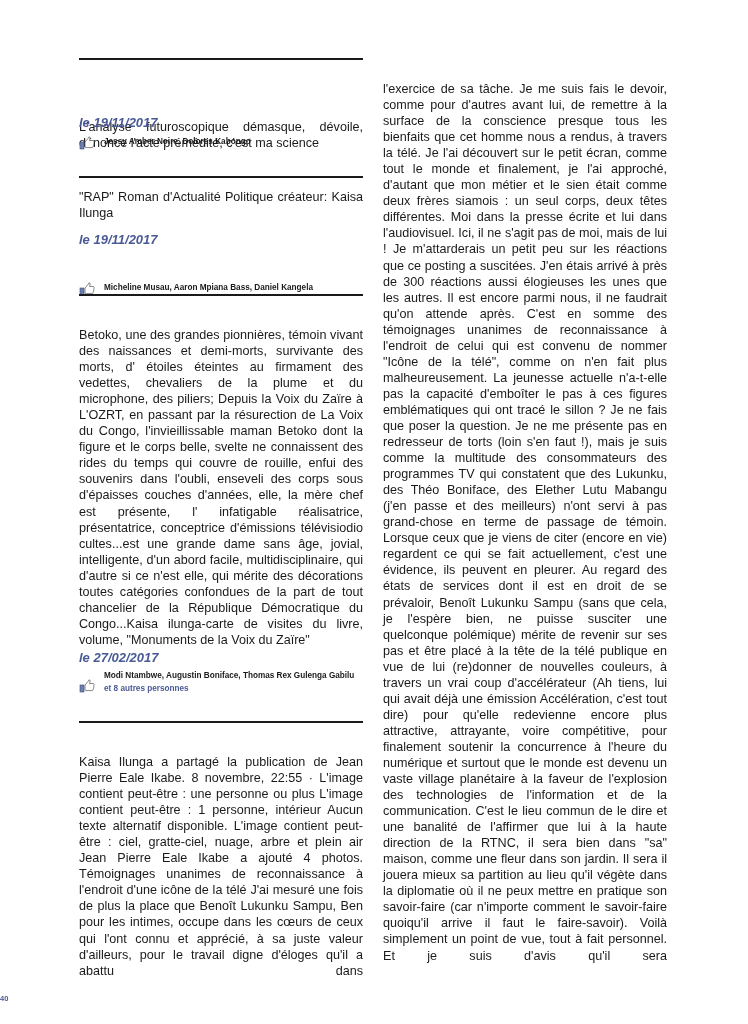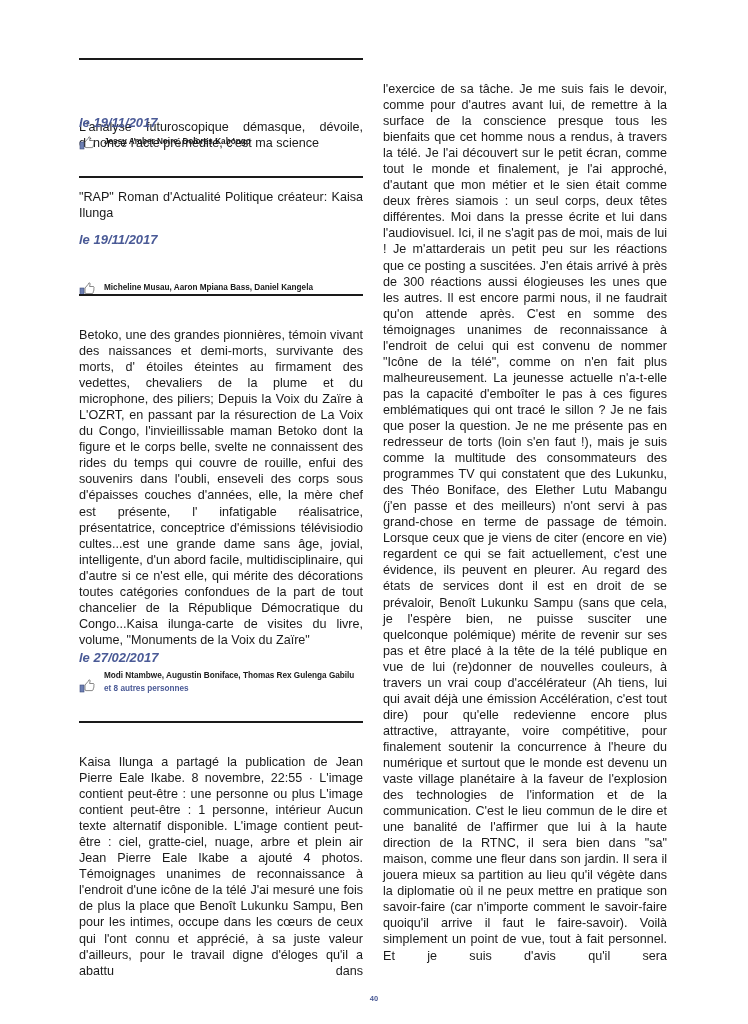--- a/index.html
+++ b/index.html
@@ -11,21 +11,21 @@
   .date { position: absolute; left: 79px; width: 284px; text-align: left;
           font-size: 13px; font-weight: bold; font-style: italic; color: #4a5a96; }
   .likes { position: absolute; left: 79px; width: 284px; display: flex; align-items: center; }
   .like-icon { width: 20px; height: 14px; flex: 0 0 20px; position: relative; margin-top: 1px; }
   .like-icon svg { display: block; }
   .likers { font-size: 8.2px; font-weight: bold; line-height: 12.5px; color: #1a1a1a; margin-left: 5px; }
   .likers .others { color: #4a5a96; }
   .body-text { position: absolute; font-size: 12.6px; line-height: 16.05px; text-align: justify;
                text-align-last: justify; width: 284px; margin-top: 20px; }
   .body-text.last { text-align-last: left; }
-  .page-num { position: absolute; left: 0; width: 748px; top: 994px; text-align: center;
+  .page-num { position: absolute; left: 0; width: 748px; top: 994px; 
               font-size: 7.5px; font-weight: bold; color: #4a5a96; }
 </style>
 </head>
 <body>
 
 <div class="rule" style="top:58px;"></div>
 <div class="quote" style="top:71px;margin-top:48px;">L'analyse futuroscopique démasque, dévoile, dénonce l'acte prémédité, c'est ma science</div>
 <div class="date" style="top:115px;">le 19/11/2017</div>
 <div class="likes" style="top:135px;">
   <span class="like-icon">

